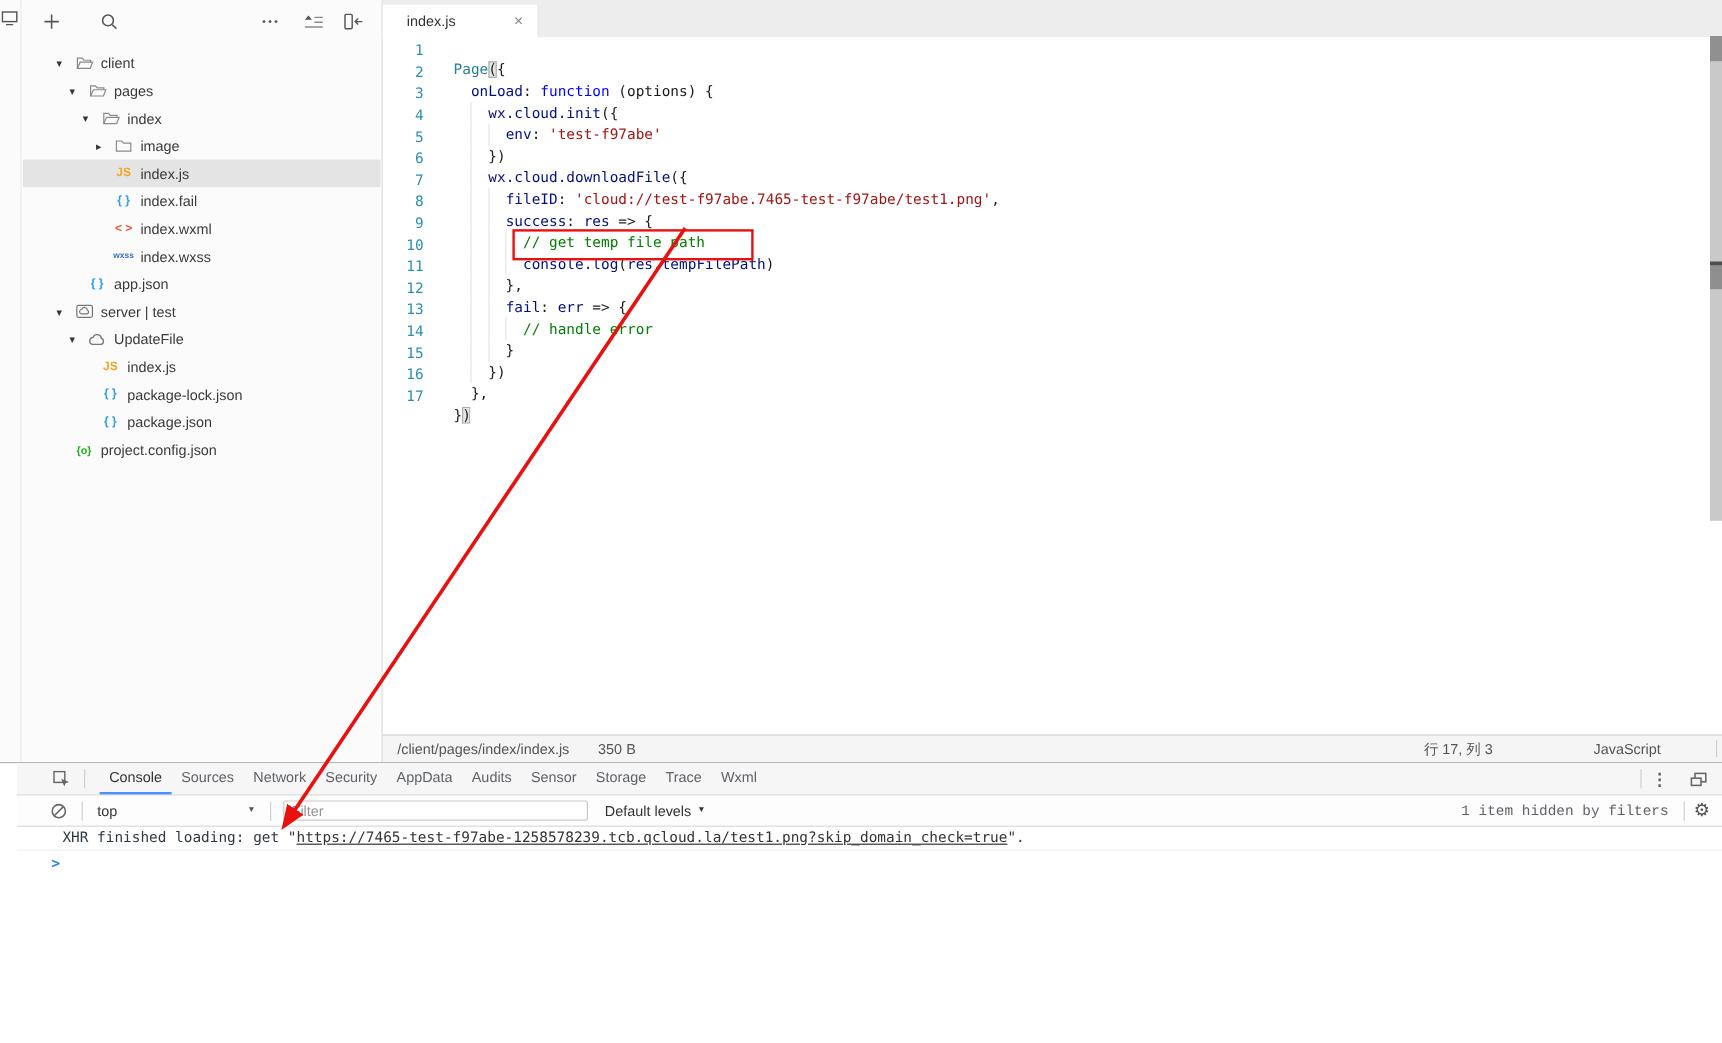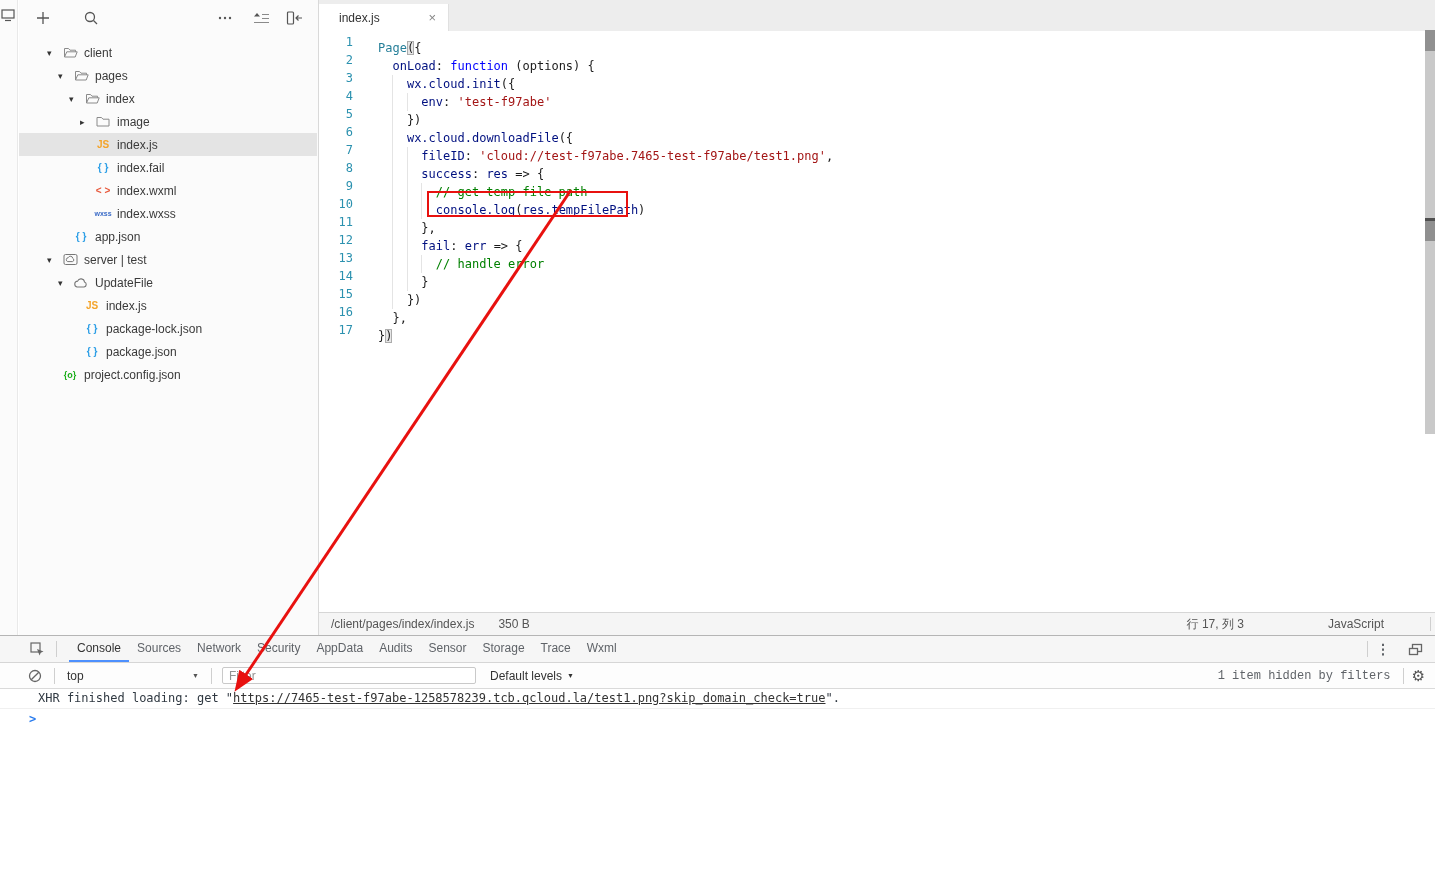--- a/index.html
+++ b/index.html
@@ -42,21 +42,21 @@
   .tab { position:absolute; left:0; top:4px; width:130px; height:27px; background:#fff;
     display:flex; align-items:center; font-size:12px; color:#333;
     border-right:1px solid #e0e0e0; cursor:pointer; }
   .tab-label { margin-left:20px; }
   .tab-close { margin-left:auto; margin-right:12px; color:#868686; font-size:13px; cursor:pointer; }
 
   .code { position:absolute; top:31px; left:0; right:0; bottom:0;
     font-family:"DejaVu Sans Mono", monospace; font-size:12px; padding-top:2px; }
   .code-line { position:relative; height:18px; line-height:18px; white-space:pre; cursor:text; }
   .ln { position:absolute; left:0; top:0; width:34px; text-align:right; color:#2b91af; }
-  .lc { position:absolute; left:59px; top:6px; }
+  .lc { position:absolute; left:59px; top:16px; }
   .guide { position:absolute; top:0; height:18px; width:1px; background:#e4e4e4; }
   .tok-pl  { color:#1b1b1b; }
   .tok-id  { color:#001080; }
   .tok-kw  { color:#0000ff; }
   .tok-str { color:#a31515; }
   .tok-com { color:#008000; }
   .tok-fn  { color:#267f99; }
   .tok-bm  { background:#e6e6e6; box-shadow:inset 0 0 0 1px #acacac; }
 
   .scrollbar { position:absolute; right:0; top:30px; width:10px; height:404px; background:#c9c9c9; cursor:pointer; }
@@ -69,21 +69,21 @@
     font-size:12px; color:#555; }
   .sb-path { margin-left:12px; } .sb-size { margin-left:24px; }
   .sb-right { margin-left:auto; display:flex; align-items:center;gap:36px; }
   .sb-cursor { margin-right:48px; }
   .sb-lang { margin-right:10px; cursor:pointer; }
   .vd { width:1px; height:14px; background:#cfcfcf; }
   .sb-right .vd { margin-right:4px; }
 
   
   .devtools { position:absolute; left:0; top:635px; width:1435px; height:234px;
-    background:#fff; border-top:1px solid #b5b5b5; font-size:12px; color:#5f6368; }
+    background:#fff; border-top:1px solid #b5b5b5; font-size:12px; color:#5f6368;padding-left:14px; }
   .dt-tabbar { height:27px; background:#f6f6f6; border-bottom:1px solid #d6d6d6;
     display:flex; align-items:stretch; }
   .dt-inspect { width:16px; margin-left:30px; display:flex; align-items:center; cursor:pointer; }
   .dt-tabbar .vd, .dt-toolbar .vd { align-self:center; height:16px; }
   .dt-tabbar .vd { margin:0 6px 0 10px; }
   .dt-tabs { display:flex; margin-left:6px; }
   .dt-tab { padding:0 8px; display:flex; align-items:center; color:#5f6368; cursor:pointer;
     border-bottom:2px solid transparent; }
   .dt-tab.active { color:#333; border-bottom-color:#4d90fe; }
   .dt-right { margin-left:auto; display:flex; align-items:center; margin-right:8px; }

